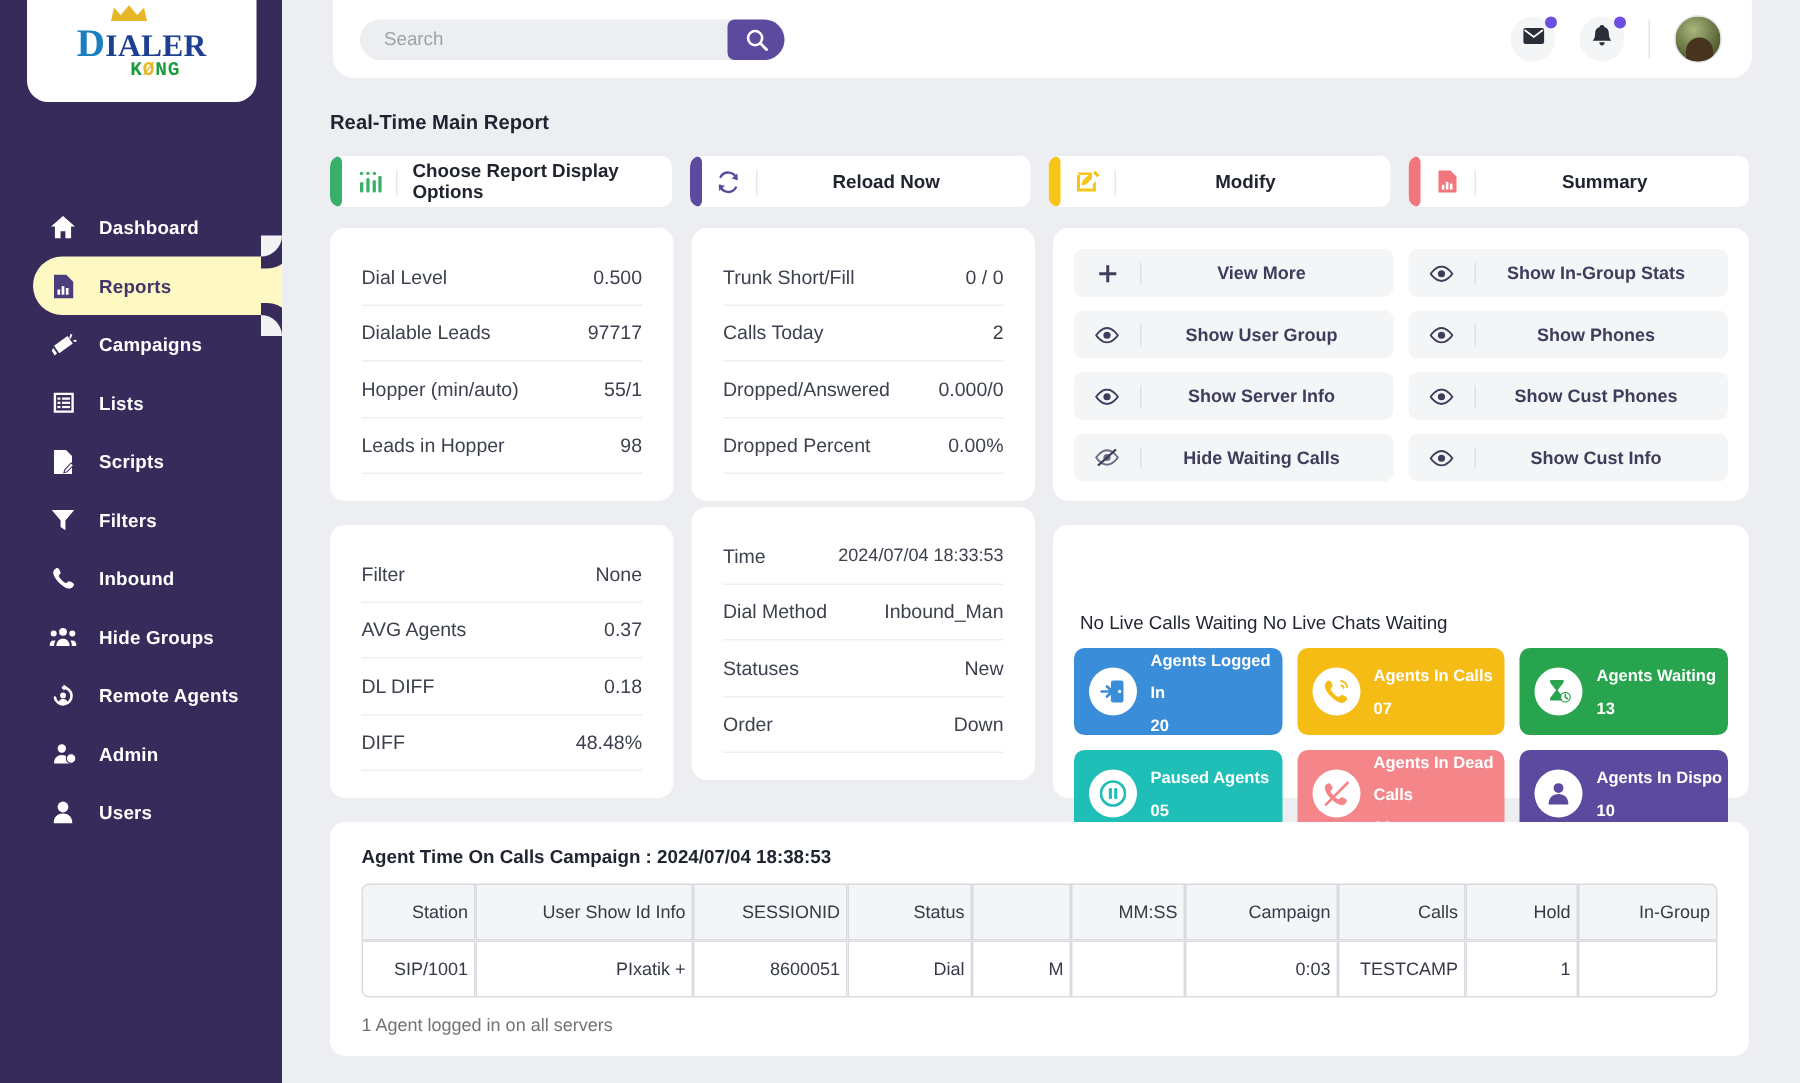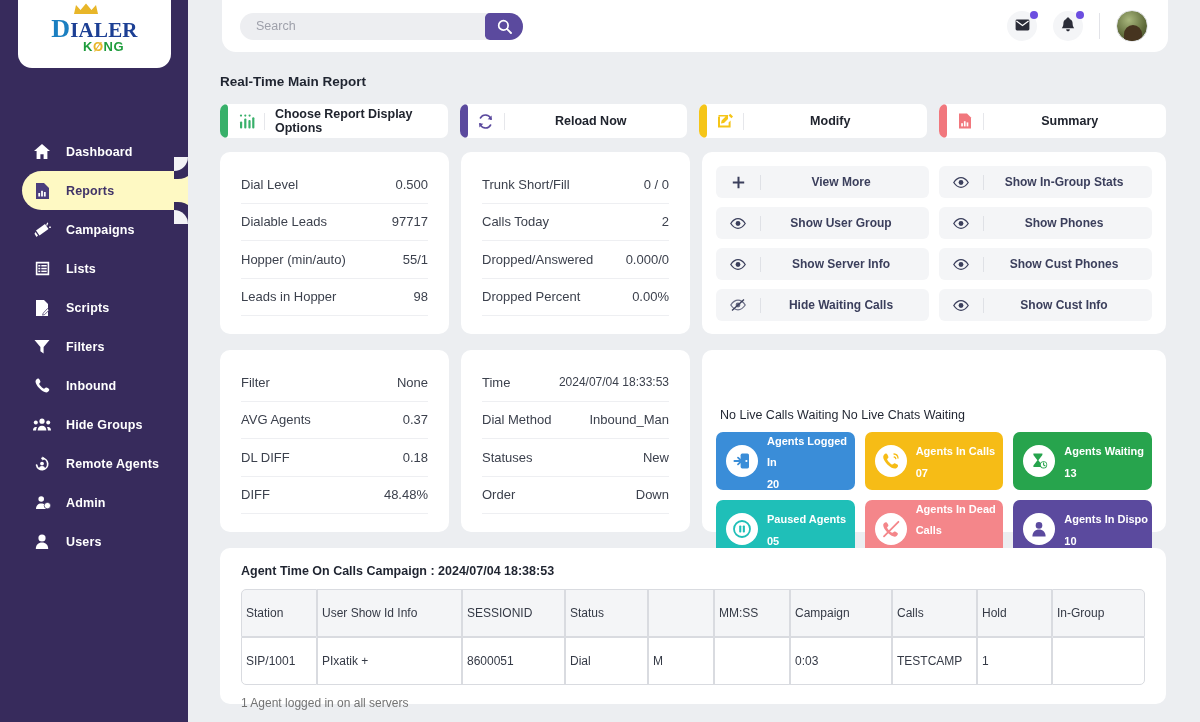--- a/index.html
+++ b/index.html
@@ -29,21 +29,21 @@
     position: absolute; left: 22px; top: -13px;
     font-size: 11px; color: #e8b629; letter-spacing: -1px;
   }
   .logo-main {
     font-family: "Liberation Serif", serif;
     font-weight: bold; font-size: 21px; letter-spacing: .2px;
     color: #1c3f94;
   }
   .logo-main .d { color: #1a7fc1; font-size: 26px; }
   .logo-sub {
-    font-family: Liberation Sans, sans-serif;
+    font-family: Liberation Mono, monospace;
     font-weight: bold; font-size: 13px; color: #1f9d3d;
     letter-spacing: .5px; margin-top: -2px; margin-left: 18px;
   }
   .logo-sub .o { color: #e8b629; }
 
   #nav { position: absolute; left: 0; top: 132px; width: 188px; }
   .nav-item {
     position: relative;
     height: 39px;
     display: flex; align-items: center;
@@ -187,21 +187,21 @@
 
   
   .card {
     position: absolute;
     background: #ffffff;
     border-radius: 10px;
   }
   #card-a { left: 32px;  top: 152px; width: 229px; height: 182px; }
   #card-b { left: 273px; top: 152px; width: 229px; height: 182px; }
   #card-c { left: 32px;  top: 350px; width: 229px; height: 182px; }
-  #card-d { left: 273px; top: 350px; width: 229px; height: 182px; }
+  #card-d { left: 273px; top: 338px; width: 229px; height: 182px; }
   #card-toggles { left: 514px; top: 152px; width: 464px; height: 182px; }
   #card-agents  { left: 514px; top: 350px; width: 464px; height: 182px; }
   #card-table   { left: 32px;  top: 548px; width: 946px; height: 156px; }
 
   .kv-list { padding: 14px 21px 0 21px; }
   .kv-row {
     display: flex; justify-content: space-between; align-items: center;
     height: 37.5px;
     border-bottom: 1px solid #eeeff2;
     font-size: 13px;
@@ -270,22 +270,22 @@
   }
   #agent-table {
     margin: 11px 21px 0 21px;
     border-collapse: separate; border-spacing: 0;
     width: calc(100% - 42px);
     font-size: 12px;
     color: #353a46;
   }
   #agent-table th, #agent-table td {
     border: 1px solid #d9dbe0;
-    height: 48px;
-    text-align: left;
+    height: 38px;
+    text-align: right;
     font-weight: normal;
     padding: 0 4px;
   }
   #agent-table thead th { background: #f4f5f7; }
   #agent-table tbody td { background: #ffffff; }
   #agent-table thead th:first-child { border-top-left-radius: 5px; }
   #agent-table thead th:last-child  { border-top-right-radius: 5px; }
   #agent-table tbody td:first-child { border-bottom-left-radius: 5px; }
   #agent-table tbody td:last-child  { border-bottom-right-radius: 5px; }
   #table-footnote {

